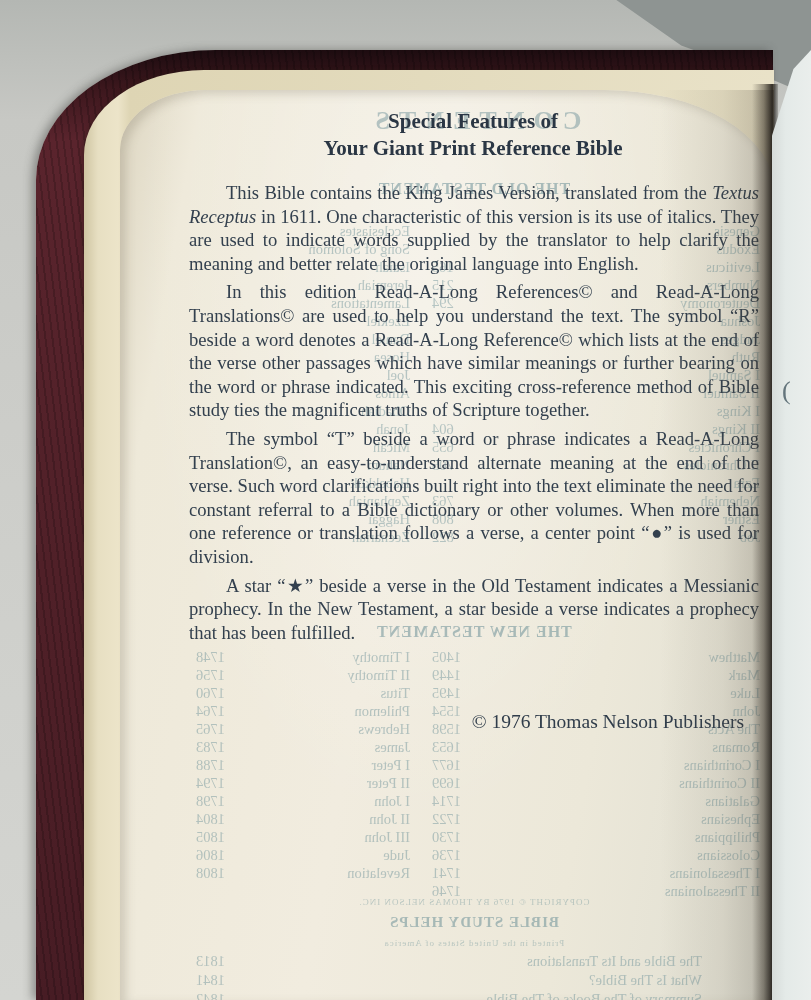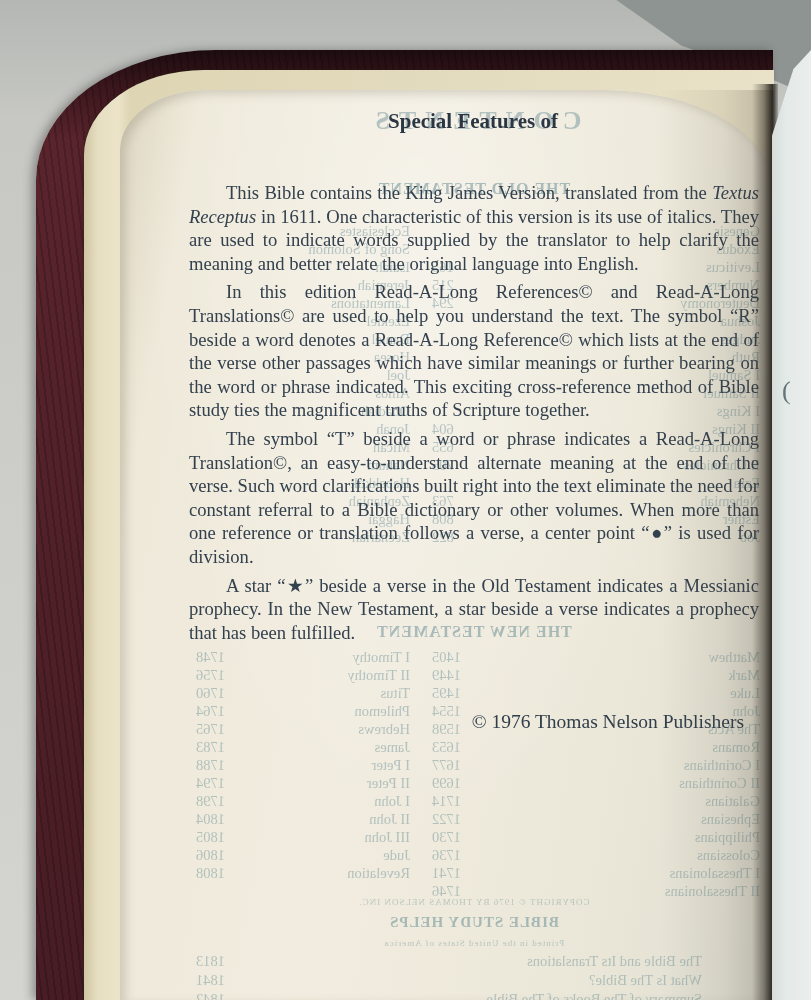--- a/index.html
+++ b/index.html
@@ -207,20 +207,21 @@
   <div class="g gcol g-helps-n">The Bible and Its Translations
 What Is The Bible?
 Summary of The Books of The Bible</div>
   <div class="g gcol g-helps-p">1813
 1841
 1842</div>
 </div>
 
 <div class="layer title">
   <div>Special Features of</div>
+  <div>Your Giant Print Reference Bible</div>
 </div>
 
 <div class="layer bodytext">
   <p><span>This Bible contains the King James Version, translated from the </span><i>Textus Receptus</i><span> in 1611. One characteristic of this version is its use of italics. They are used to indicate words supplied by the translator to help clarify the meaning and better relate the original language into English.</span></p>
   <p>In this edition Read-A-Long References© and Read-A-Long Translations© are used to help you understand the text. The symbol “R” beside a word denotes a Read-A-Long Reference© which lists at the end of the verse other passages which have similar meanings or further bearing on the word or phrase indicated. This exciting cross-reference method of Bible study ties the magnificent truths of Scripture together.</p>
   <p>The symbol “T” beside a word or phrase indicates a Read-A-Long Translation©, an easy-to-understand alternate meaning at the end of the verse. Such word clarifications built right into the text eliminate the need for constant referral to a Bible dictionary or other volumes. When more than one reference or translation follows a verse, a center point “●” is used for division.</p>
   <p>A star “★” beside a verse in the Old Testament indicates a Messianic prophecy. In the New Testament, a star beside a verse indicates a prophecy that has been fulfilled.</p>
 </div>
 
 <div class="layer copyright">© 1976 Thomas Nelson Publishers</div>

